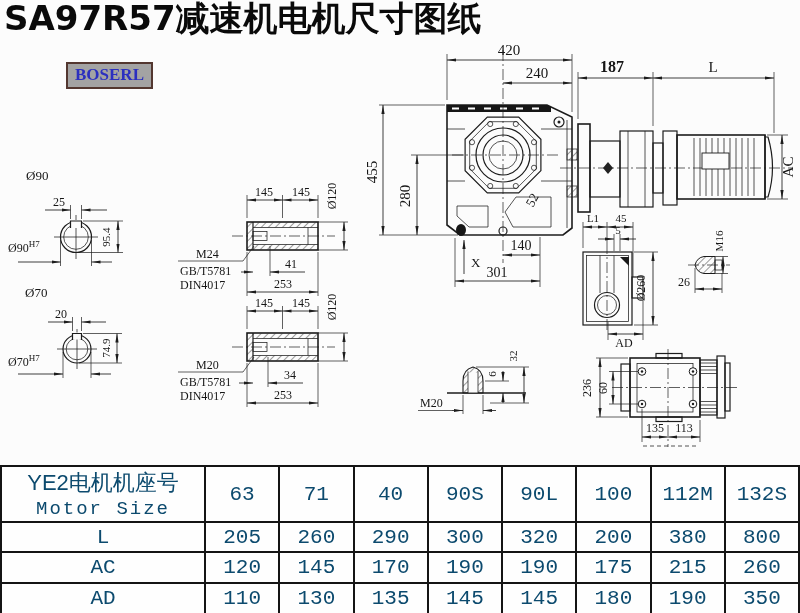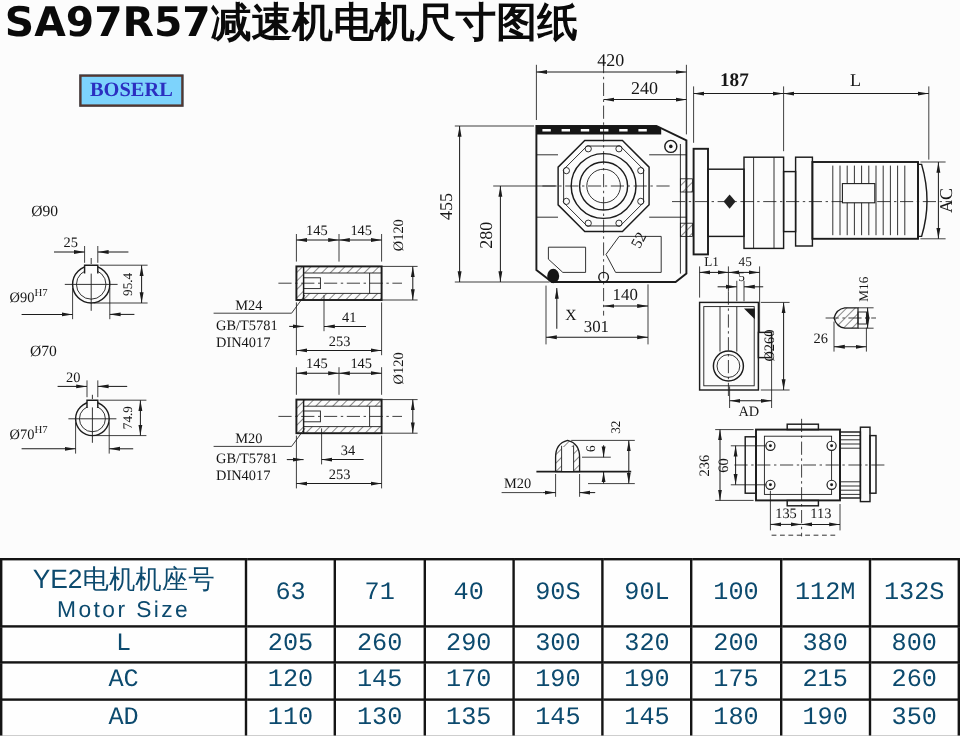--- a/index.html
+++ b/index.html
@@ -1,31 +1,31 @@
 <!DOCTYPE html>
 <html><head>
 <meta charset="utf-8">
 <style>
   html,body{margin:0;padding:0;}
   .canvas{position:relative;width:800px;height:613px;background:#fcfcfc;overflow:hidden;font-family:"Liberation Sans",sans-serif;}
   .title{position:absolute;left:4px;top:-4px;font:bold 34px "DejaVu Sans",sans-serif;color:#0a0a0a;white-space:nowrap;}
-  .logo{position:absolute;left:66px;top:62px;border:2px solid #533730;background:#7dd3fc;color:#2b2fc0;font:bold 17px "Liberation Serif",serif;padding:1px 7px 2px 7px;}
+  .logo{position:absolute;left:66px;top:62px;border:2px solid #533730;background:#a3a3a3;color:#2b2fc0;font:bold 17px "Liberation Serif",serif;padding:1px 7px 2px 7px;}
   svg{position:absolute;left:0;top:0;}
   svg text{font-family:"Liberation Serif",serif;fill:#161616;}
   .ln{fill:none;stroke:#1c1c1c;stroke-width:1.2;}
   .lw{fill:none;stroke:#1c1c1c;stroke-width:1.6;}
   .thin{fill:none;stroke:#1c1c1c;stroke-width:0.75;}
   .dim{fill:none;stroke:#1c1c1c;stroke-width:0.85;}
   .ext{fill:none;stroke:#1c1c1c;stroke-width:0.7;}
   .cl{fill:none;stroke:#1c1c1c;stroke-width:0.7;stroke-dasharray:11,3,2,3;}
   .hole{fill:#fdfdfd;stroke:#1c1c1c;stroke-width:1;}
   .spec{position:absolute;left:0;top:465px;width:800px;height:148px;border-collapse:collapse;table-layout:fixed;background:#fefefe;}
   .spec td{border:2px solid #141414;text-align:center;vertical-align:middle;font-family:"Liberation Mono",monospace;font-size:21px;color:#0c4a6e;padding:0;}
   .spec .hl1{font-family:"Liberation Sans",sans-serif;font-size:22px;}
-  .spec .hl2{font-family:Liberation Sans, sans-serif;font-size:19px;letter-spacing:2px;}
+  .spec .hl2{font-family:Liberation Mono, monospace;font-size:19px;letter-spacing:2px;}
 </style>
 </head>
 <body>
 
 <div class="canvas">
 
   <svg width="800" height="465" viewBox="0 0 800 465">
     <defs>
       <pattern id="hatch" width="5" height="5" patternUnits="userSpaceOnUse" patternTransform="rotate(45)">
         <line x1="0" y1="0" x2="0" y2="5" stroke="#3a3a3a" stroke-width="1"></line>

